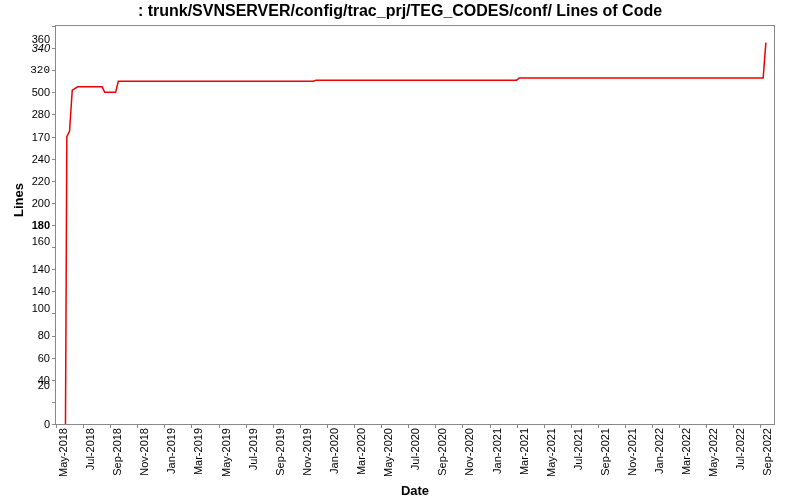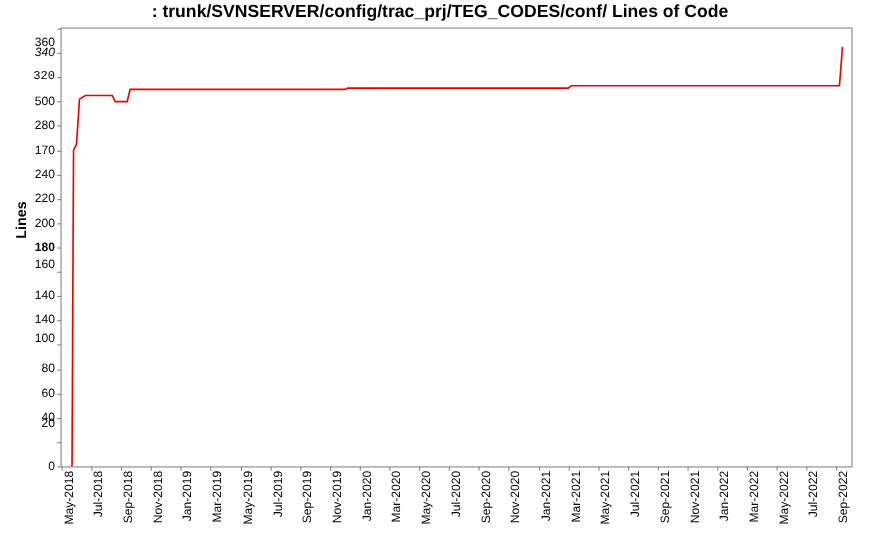--- a/index.html
+++ b/index.html
@@ -91,20 +91,21 @@
     height: 100%;
     overflow: visible;
   }
 </style>
 </head>
 <body>
 
 <div class="chart-wrap">
   <div class="title">: trunk/SVNSERVER/config/trac_prj/TEG_CODES/conf/ Lines of Code</div>
   <div class="ylabel">Lines</div>
+  <div class="xlabel">Date</div>
   <div class="plot" id="plot">
     <svg class="line" id="svg" preserveAspectRatio="none" viewBox="0 0 718 398">
         <path d="M9.48 398.00 L10.84 110.56 L13.55 105.03 L16.26 64.12 L21.68 60.81 L46.06 60.81 L48.77 66.33 L59.61 66.33 L62.32 55.28 L257.40 55.28 L260.11 54.17 L460.60 54.17 L463.31 51.96 L707.16 51.96 L709.87 16.58" fill="none" stroke="#ee0000" stroke-width="1.5"></path>
       </svg>
   <div class="ytick" style="top: 398px;">0</div>
       <div class="ytick-line" style="top: 398px;"></div>
       <div class="ytick" style="top: 359px;">20</div>
       <div class="ytick-line" style="top: 375.889px;"></div>
       <div class="ytick" style="top: 353.778px;">40</div>
       <div class="ytick-line" style="top: 353.778px;"></div>

